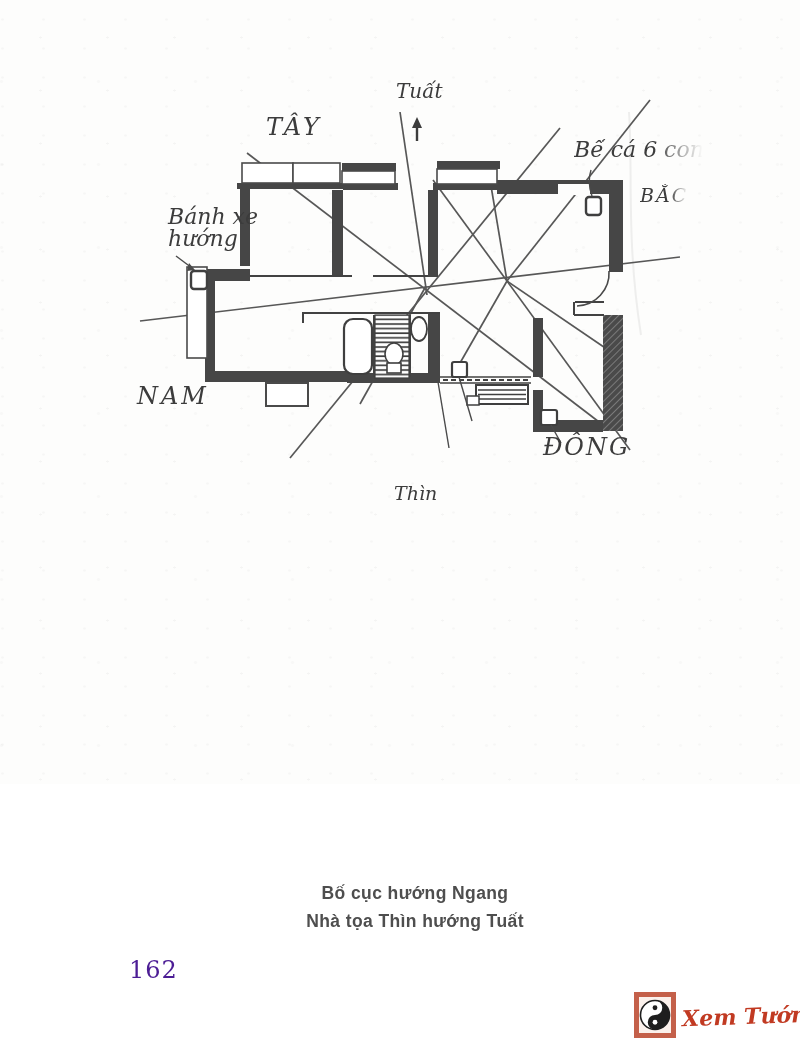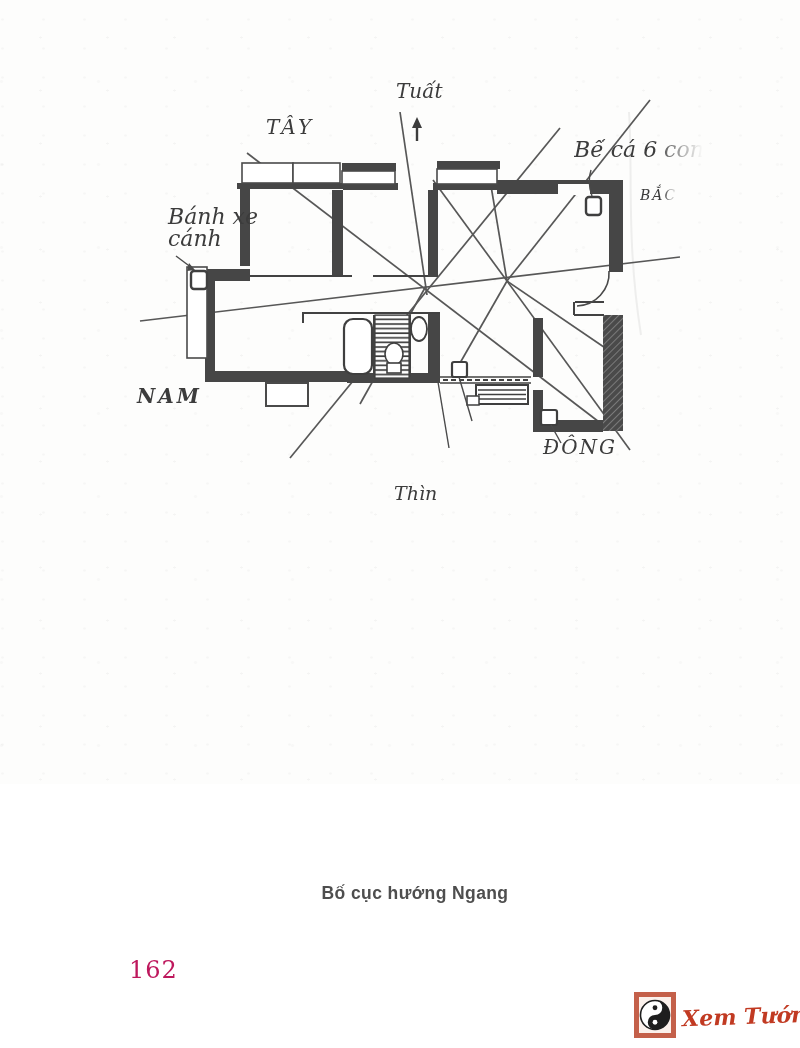--- a/index.html
+++ b/index.html
@@ -25,35 +25,35 @@
   }
   svg.plan{position:absolute;left:0;top:0;}
   .lbl{
     position:absolute;
     color:var(--ink,#3c3c3c);
     font-style:italic;
     font-size:22px;
     line-height:22px;
     white-space:nowrap;
   }
-  .caps{letter-spacing:3px;font-size:20px;}
+  .caps{letter-spacing:3px;font-size:24px;}
   .fade-right{
     -webkit-mask-image:linear-gradient(to right,#000 62%,rgba(0,0,0,0) 99%);
     mask-image:linear-gradient(to right,#000 62%,rgba(0,0,0,0) 99%);
   }
   .caption{
     position:absolute;left:409px;transform:translateX(-50%);
     font-family:"Liberation Sans", sans-serif;
     font-weight:bold;font-size:17.5px;color:#4e4e4e;
     letter-spacing:.4px;white-space:nowrap;padding-left:12px;
   }
   .pagenum{
     position:absolute;left:129px;top:956px;
     font-family:"DejaVu Serif", serif;
-    font-size:24px;color:#be185d;letter-spacing:1px;
+    font-size:24px;color:#4c1d95;letter-spacing:1px;
   }
   .watermark{
     position:absolute;left:634px;top:989px;width:166px;height:52px;
     display:flex;align-items:center;gap:6px;
   }
   .wm-frame{
     box-sizing:border-box;width:49px;height:46px;
     border:5px solid var(--wm-frame,#c4604a);
     background:#fbf1ec;
     display:flex;align-items:center;justify-content:center;
@@ -184,35 +184,36 @@
       <line x1="551" y1="425" x2="561" y2="443"></line>
     </g>
   </svg>
 
   <div class="lbl" style="left:396px;top:80px;font-size:20px;">Tuất</div>
 
   <div class="lbl caps" style="left:266px;top:116px;">TÂY</div>
 
   <div class="lbl fade-right" style="left:574px;top:139px;">Bể cá 6 con</div>
 
-  <div class="lbl caps fade-right" style="left:640px;top:184px;font-size:14px;letter-spacing:2px;">BẮC</div>
+  <div class="lbl caps fade-right" style="left:640px;top:184px;font-size:19px;letter-spacing:2px;">BẮC</div>
 
   <div class="lbl" style="left:168px;top:206px;">
     <span style="display:block">Bánh xe</span>
-    <span style="display:block">cánh</span>
+    <span style="display:block">hướng</span>
   </div>
 
-  <div class="lbl caps" style="left:137px;top:385px;font-weight:bold;">NAM</div>
+  <div class="lbl caps" style="left:137px;top:385px;">NAM</div>
 
 
   <div class="lbl caps" style="left:543px;top:436px;letter-spacing:2px;">ĐÔNG</div>
 
   <div class="lbl" style="left:394px;top:482px;font-size:19px;font-style:italic;">Thìn</div>
 
   <div class="caption" style="top:883px;">Bố cục hướng Ngang</div>
+  <div class="caption" style="top:911px;">Nhà tọa Thìn hướng Tuất</div>
 
   <div class="pagenum">162</div>
 
   <div class="watermark">
     <div class="wm-frame">
       <svg width="32" height="32" viewBox="0 0 32 32">
         <circle cx="16" cy="16" r="14.5" fill="#ffffff" stroke="#1e1e1e" stroke-width="1.6"></circle>
         <path d="M16,1.5 a14.5,14.5 0 0 1 0,29 a7.25,7.25 0 0 1 0,-14.5 a7.25,7.25 0 0 0 0,-14.5 z" fill="#1e1e1e"></path>
         <circle cx="16" cy="8.75" r="2.4" fill="#1e1e1e"></circle>
         <circle cx="16" cy="23.25" r="2.4" fill="#ffffff"></circle>

